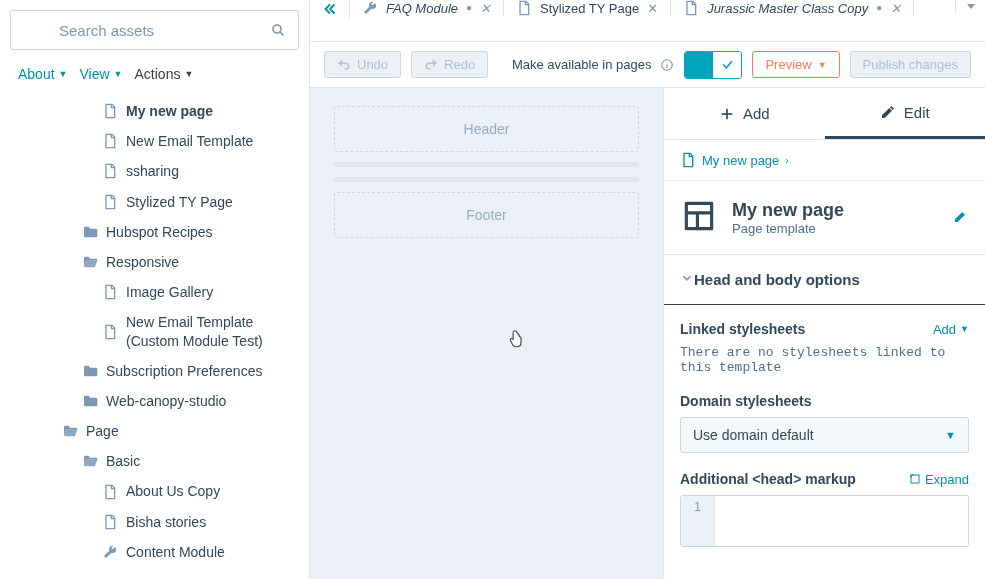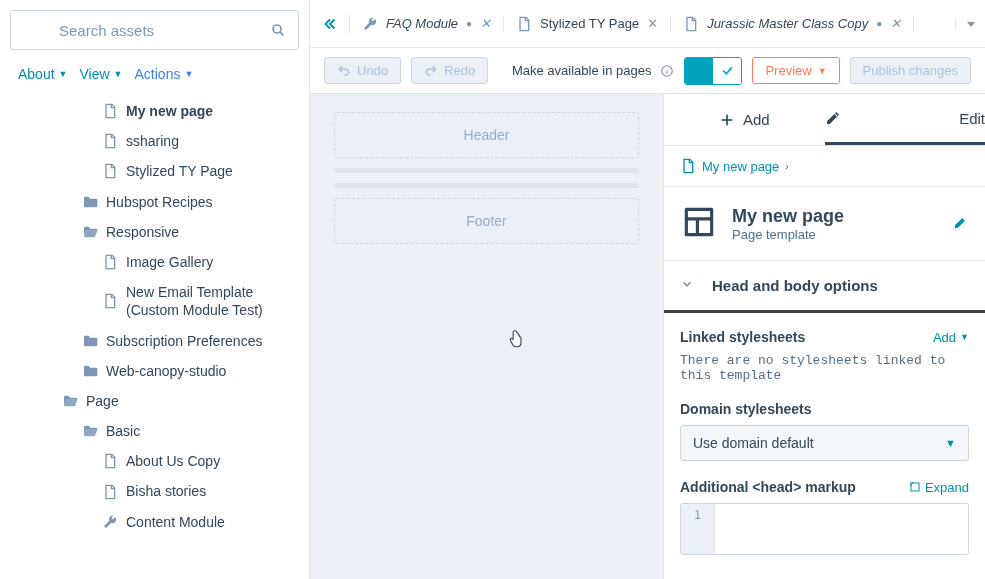--- a/index.html
+++ b/index.html
@@ -5,34 +5,34 @@
 * { box-sizing: border-box; margin: 0; padding: 0; font-family: -apple-system, BlinkMacSystemFont, "Segoe UI", Helvetica, Arial, sans-serif; }
 body { width: 985px; height: 579px; overflow: hidden; background: #fff; color: #33475b; font-size: 14px; }
 .app { display: flex; width: 985px; height: 579px; }
 .sidebar { width: 310px; border-right: 1px solid #dfe3eb; display: flex; flex-direction: column; }
 .search-wrap { padding: 10px; }
 .search { display: flex; align-items: center; border: 1px solid #cbd6e2; border-radius: 3px; height: 40px; padding: 0 12px; }
 .search input { flex: 1; border: none; outline: none; font-size: 15px; color: #33475b; background: transparent; margin-left: 36px; }
 .search input::placeholder { color: #7c98b6; }
 .menubar { display: flex; gap: 4px; padding: 4px 14px 8px; font-size: 14px; }
 .menubar .mi { color: #0091ae; display: flex; align-items: center; gap: 4px; cursor: pointer; padding: 2px 4px; }
-.menubar .mi.disabled { color: #3b82f6; cursor: default; }
+.menubar .mi.disabled { color: #404040; cursor: default; }
 .menubar .caret { font-size: 9px; }
 .tree { flex: 1; overflow-y: auto; padding: 4px 0 16px; }
 .node { display: flex; align-items: center; gap: 8px; padding: 6px 8px 6px 0; line-height: 1.3; }
 .node .lbl { color: #33475b; }
 .node.selected .lbl { font-weight: 600; }
 .pad-1 { padding-left: 62px; }
 .pad-2 { padding-left: 82px; }
 .pad-3 { padding-left: 102px; }
 .ic { width: 16px; height: 16px; flex: none; display: inline-flex; align-items: center; justify-content: center; }
 .ic svg { width: 16px; height: 16px; }
 
 .main { flex: 1; display: flex; flex-direction: column; min-width: 0; }
-.tabbar { display: flex; align-items: center; border-bottom: 1px solid #dfe3eb; height: 48px; }
+.tabbar { display: flex; align-items: flex-start; border-bottom: 1px solid #dfe3eb; height: 42px; }
 .collapse-btn { width: 40px; display: flex; align-items: center; justify-content: center; border-right: 1px solid #dfe3eb; color: #0091ae; cursor: pointer; }
 .tabs { display: flex; flex: 1; overflow: hidden; }
 .tab { display: flex; align-items: center; gap: 8px; padding: 0 12px; border-right: 1px solid #dfe3eb; font-size: 13px; color: #33475b; cursor: pointer; min-width: 0; }
 .tab.active { font-style: italic; }
 .tab .tab-ic { color: #7c98b6; }
 .tab .dirty { color: #7c98b6; font-size: 10px; line-height: 1; }
 .tab .close { color: #7c98b6; cursor: pointer; }
 .tab-overflow { width: 30px; display: flex; align-items: center; justify-content: center; color: #7c98b6; border-left: 1px solid #dfe3eb; }
 
 .toolbar { display: flex; align-items: center; padding: 7px 14px; border-bottom: 1px solid #dfe3eb; gap: 10px; height: 46px; justify-content: space-between; }
@@ -48,29 +48,29 @@
 .btn.publish { border-color: #cbd6e2; color: #b0c1d4; background: #eaf0f6; }
 
 .work { flex: 1; display: flex; min-height: 0; }
 .canvas { flex: 1; background: #eaf0f6; padding: 18px 24px; display: flex; flex-direction: column; gap: 10px; overflow-y: auto; }
 .slot { border: 1px dashed #cbd6e2; border-radius: 3px; height: 46px; display: flex; align-items: center; justify-content: center; color: #99acc2; font-size: 14px; background: #eaf0f6; }
 .row-div { height: 5px; background: #dfe3eb; border-radius: 3px; }
 
 .panel { width: 322px; border-left: 1px solid #dfe3eb; display: flex; flex-direction: column; overflow-y: auto; }
 .panel-tabs { display: flex; border-bottom: 1px solid #dfe3eb; height: 52px; }
 .ptab { flex: 1; display: flex; align-items: center; justify-content: center; gap: 8px; font-size: 15px; color: #33475b; cursor: pointer; }
-.ptab.active { border-bottom: 3px solid #33475b; font-weight: 500; justify-content: space-between; }
+.ptab.active { border-bottom: 3px solid #33475b; font-weight: 500; }
 .ptab .ic { color: #33475b; }
 .crumb { display: flex; align-items: center; gap: 6px; padding: 12px 16px; color: #0091ae; font-size: 13px; border-bottom: 1px solid #eaf0f6; }
 .titlebox { display: flex; align-items: center; gap: 14px; padding: 16px; border-bottom: 1px solid #dfe3eb; }
 .layout-ic { width: 38px; height: 38px; }
 .titlebox h2 { font-size: 18px; font-weight: 700; color: #33475b; }
 .titlebox .sub { font-size: 13px; color: #516f90; }
 .edit-pencil { color: #0091ae; cursor: pointer; }
-.section-h { display: flex; align-items: flex-start; gap: 18px; padding: 16px; border-bottom: 3px solid #404040; }
+.section-h { display: flex; align-items: flex-start; gap: 0; padding: 16px; border-bottom: 1px solid #404040; }
 .section-h .chev { color: #7c98b6; }
 .section-h h3 { font-size: 15px; font-weight: 600; }
 .section-body { padding: 16px; display: flex; flex-direction: column; gap: 18px; }
 .field-row { display: flex; justify-content: space-between; align-items: center; text-align: right; }
 .field-label { font-size: 14px; font-weight: 600; color: #33475b; }
 .link-action { color: #0091ae; font-size: 13px; display: flex; align-items: center; gap: 4px; cursor: pointer; }
 .help { color: #516f90; font-size: 13px; font-family: Liberation Mono, monospace; }
 .select { border: 1px solid #cbd6e2; border-radius: 3px; padding: 9px 12px; display: flex; justify-content: space-between; align-items: center; color: #33475b; font-size: 14px; cursor: pointer; background: #f5f8fa; }
 .select .car { color: #0091ae; font-size: 11px; }
 .codebox { border: 1px solid #cbd6e2; border-radius: 3px; display: flex; height: 52px; background: #fff; }
@@ -110,20 +110,29 @@
     </div>
     <div class="tree" id="tree">
         <div class="node pad-3 selected">
           <span class="ic">
             <svg viewBox="0 0 24 24" fill="none" stroke="#7c98b6" stroke-width="2">
               <path d="M6 2h9l4 4v16H6z"></path>
               <path d="M14 2v5h5"></path>
             </svg>
           </span>
           <span class="lbl">My new page</span>
+        </div>
+        <div class="node pad-3">
+          <span class="ic">
+            <svg viewBox="0 0 24 24" fill="none" stroke="#7c98b6" stroke-width="2">
+              <path d="M6 2h9l4 4v16H6z"></path>
+              <path d="M14 2v5h5"></path>
+            </svg>
+          </span>
+          <span class="lbl">New Email Template</span>
         </div>
         <div class="node pad-3">
           <span class="ic">
             <svg viewBox="0 0 24 24" fill="none" stroke="#7c98b6" stroke-width="2">
               <path d="M6 2h9l4 4v16H6z"></path>
               <path d="M14 2v5h5"></path>
             </svg>
           </span>
           <span class="lbl">ssharing</span>
         </div>

